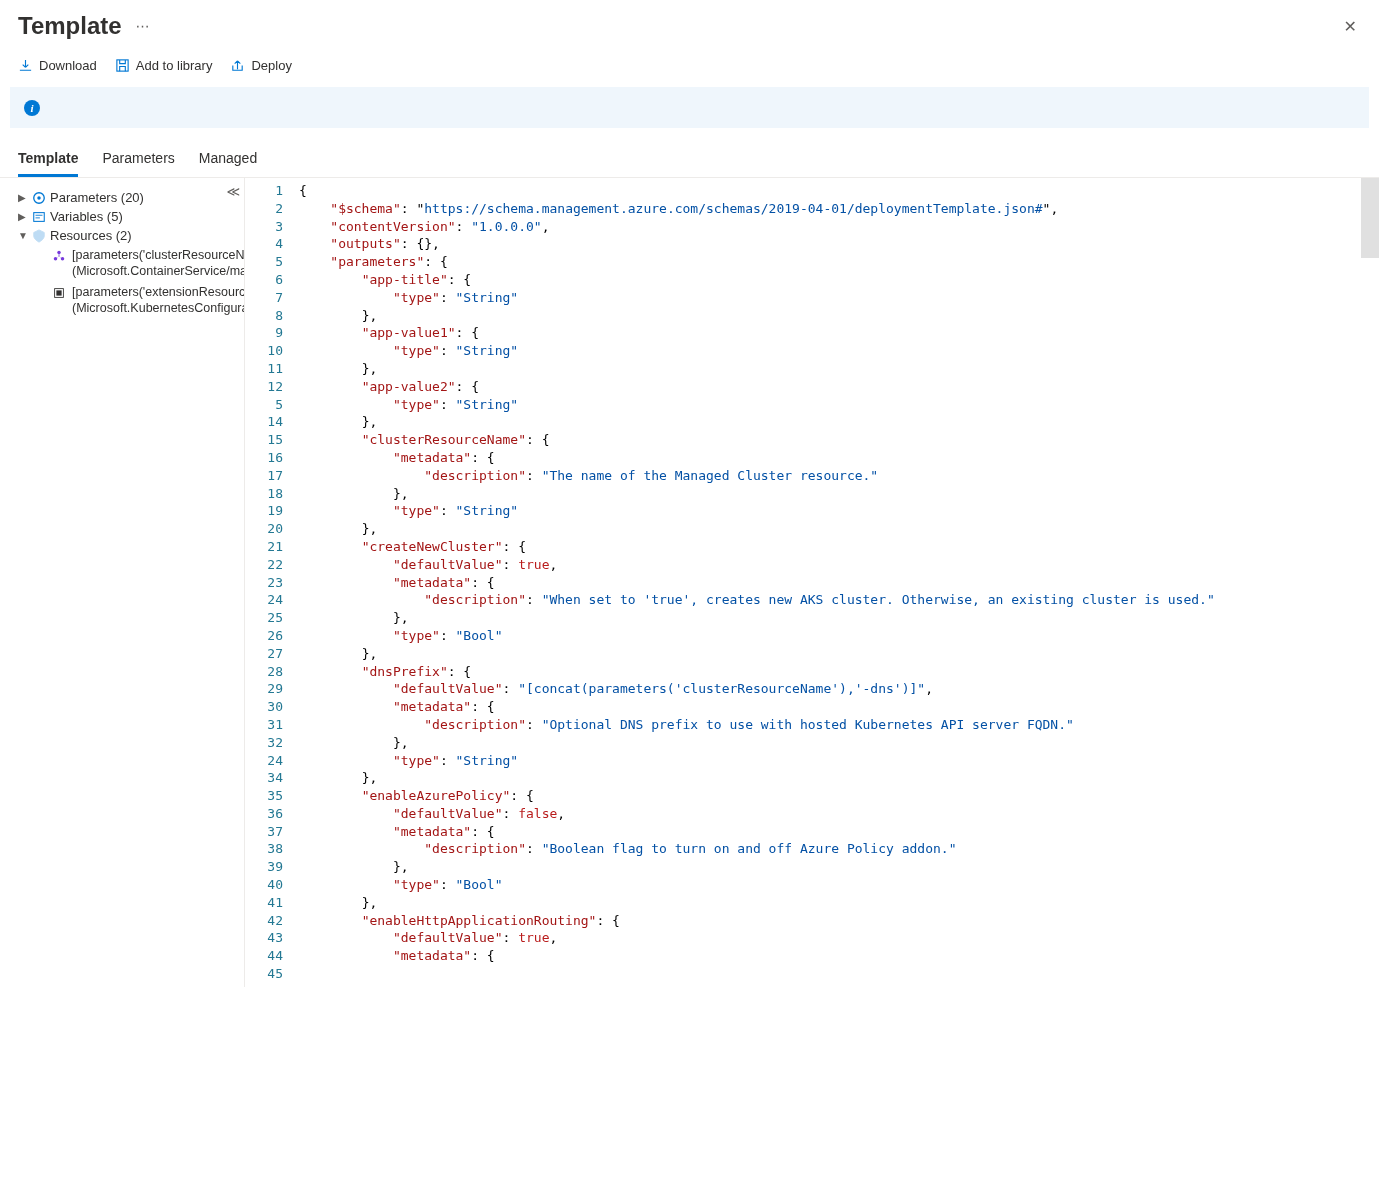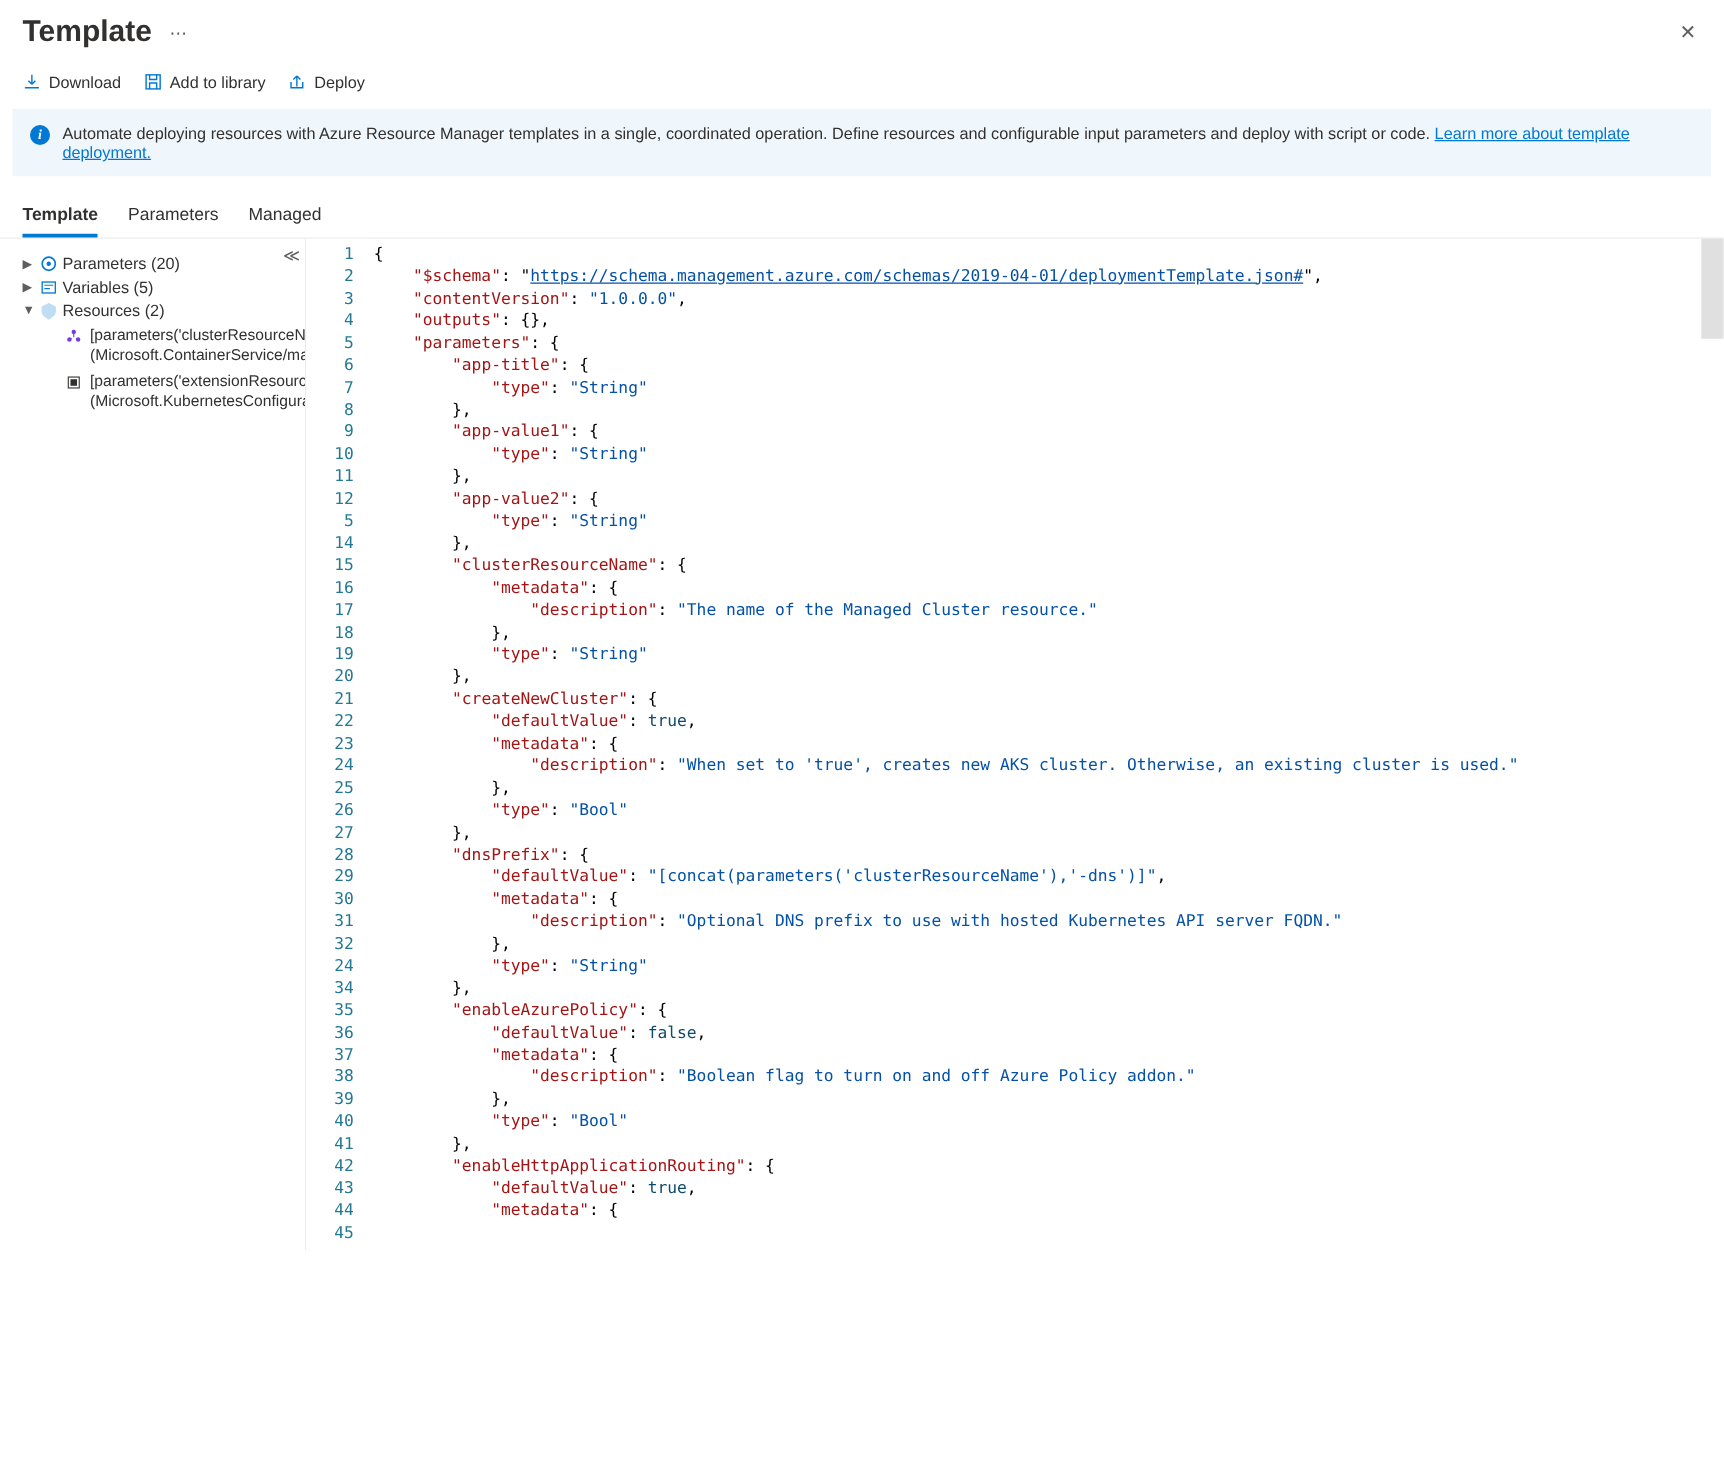--- a/index.html
+++ b/index.html
@@ -27,22 +27,22 @@
 .tree-sub .ricon { width: 14px; height: 14px; margin-top: 2px; flex-shrink: 0; }
 .tree-sub .rtext { font-size: 12.5px; line-height: 1.3; }
 .editor-wrap { flex: 1; border-left: 1px solid #edebe9; display: flex; position: relative; }
 .gutter { width: 48px; background: #fff; text-align: right; padding: 4px 10px 4px 0; font-family: Consolas, monospace; font-size: 13px; line-height: 17.8px; color: #237893; user-select: none; }
 .gutter div { height: 17.8px; }
 .code { flex: 1; font-family: Consolas, monospace; font-size: 13px; line-height: 17.8px; padding: 4px 0 4px 6px; white-space: pre; overflow: hidden; position: relative; }
 .code .line { height: 17.8px; }
 .tk-key { color: #a31515; }
 .tk-str { color: #0451a5; }
 .tk-punc { color: #000; }
-.tk-bool { color: #0c4a6e; text-align: center; }
-.tk-link { color: #0451a5; text-decoration: underline; }
+.tk-bool { color: #b91c1c; text-align: center; }
+.tk-link { color: #0451a5; }
 .minimap { position: absolute; right: 0; top: 0; width: 18px; height: 80px; background: #c1c1c180; }
 </style>
 </head>
 <body>
 
 <div class="header">
   <span class="title">Template</span>
   <span class="more-dots">⋯</span>
   <span class="close-x">✕</span>
 </div>
@@ -64,23 +64,20 @@
   <div class="tool-item">
     <svg viewBox="0 0 16 16" fill="none" stroke="#0078d4" stroke-width="1.2">
         <path d="M8 12V3m0 0l-3 3m3-3l3 3M3 8v5h10V8"></path>
       </svg>
     <span>Deploy</span>
   </div>
 </div>
 
 <div class="info-bar">
   <div class="info-icon">i</div>
-  <div>
-    <span>Automate deploying resources with Azure Resource Manager templates in a single, coordinated operation. Define resources and configurable input parameters and deploy with script or code. </span><a href="#">Learn more about template deployment.</a>
-  </div>
 </div>
 
 <div class="tabs">
   <div class="tab active">Template</div>
   <div class="tab">Parameters</div>
   <div class="tab">Managed</div>
 </div>
 
 <div class="content">
   <div class="sidebar">

